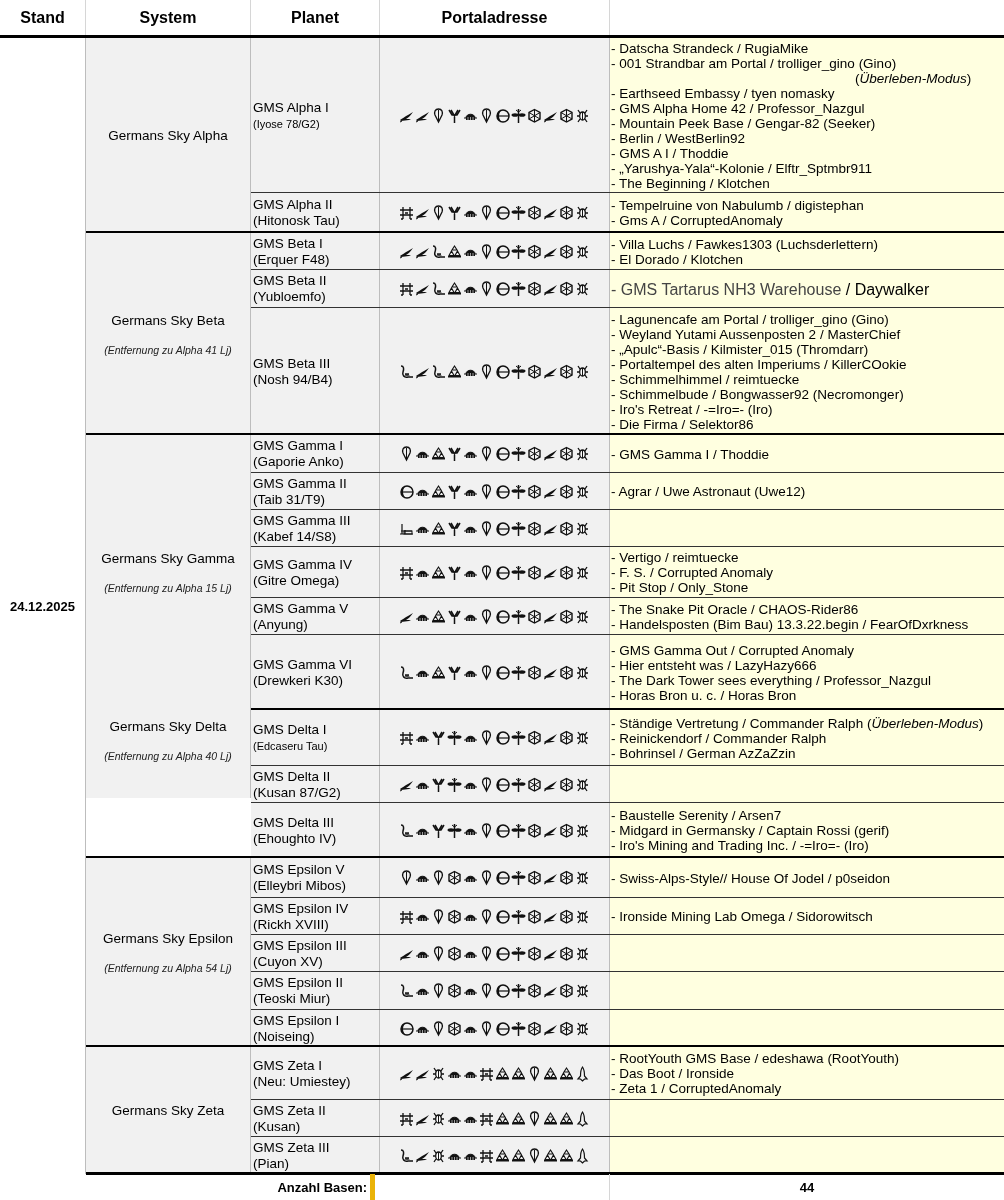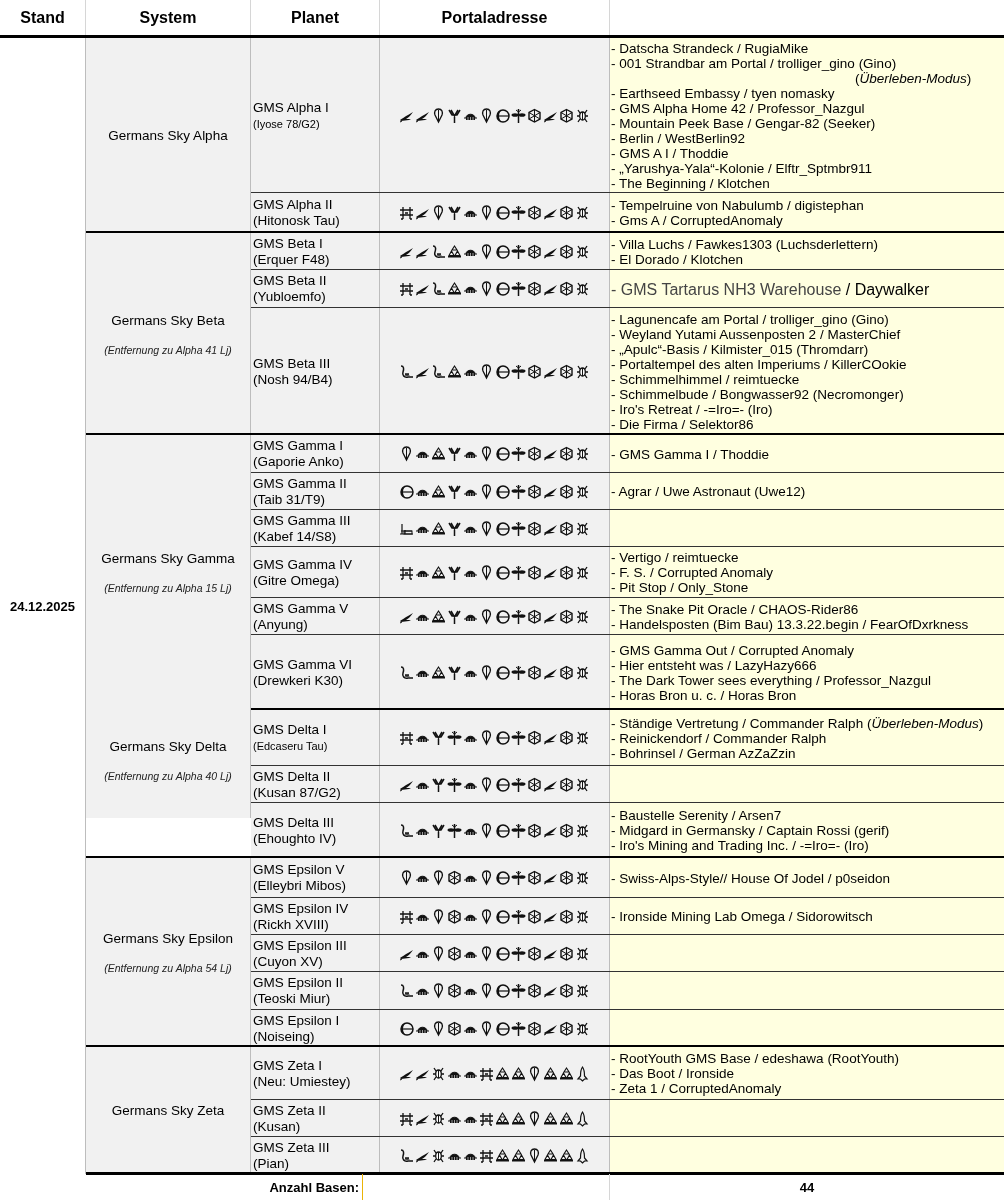--- a/index.html
+++ b/index.html
@@ -17,21 +17,21 @@
   .planet .sub.small { font-size:11px; }
   .portal { left:380px; width:230px; background:#f1f1f1; border-right:1px solid #bdbdbd; display:flex; align-items:center; justify-content:center; gap:1px; }
   .basis { left:610px; width:394px; background:#ffffe0; padding-left:1px; display:flex; flex-direction:column; justify-content:center; font-size:13.5px; line-height:15px; }
   .basis .line { white-space:nowrap; }
   .basis .line.indent { padding-left:244px; }
   .basis .big { font-size:16px; }
   .basis .grey { color:#444; }
   .rowline { position:absolute; left:251px; width:753px; height:2px; background:#333; }
   .glyph { width:15px; height:16px; display:inline-block; }
   .glyph svg { width:15px; height:16px; display:block; }
-  .footer-label { position:absolute; top:1174px; left:234px; width:129px; height:26px; display:flex; align-items:center; justify-content:flex-end; padding-right:3px; font-weight:bold; font-size:13px; box-sizing:border-box; border-right:1px solid #eab308; }
+  .footer-label { position:absolute; top:1174px; left:246px; width:129px; height:26px; display:flex; align-items:center; justify-content:flex-end; padding-right:3px; font-weight:bold; font-size:13px; box-sizing:border-box; border-right:5px solid #eab308; }
   .footer-blank { position:absolute; top:1174px; left:380px; width:230px; height:26px; border-right:1px solid #d6d6d6; box-sizing:border-box; }
   .footer-count { position:absolute; top:1174px; left:610px; width:394px; height:26px; display:flex; align-items:center; justify-content:center; font-weight:bold; font-size:13px; }
   .footer-left { position:absolute; top:1174px; left:0; width:251px; height:26px; }
 </style>
 </head>
 <body>
 
 <div class="sheet">
 
   <div class="hdr" style="left:0;width:86px;">Stand</div>
@@ -1058,21 +1058,21 @@
           </svg>
         </span>
       </div>
       <div class="cell basis" style="top: 635px; height: 75px;">
         <div class="line">- GMS Gamma Out / Corrupted Anomaly</div>
         <div class="line">- Hier entsteht was / LazyHazy666</div>
         <div class="line">- The Dark Tower sees everything / Professor_Nazgul</div>
         <div class="line">- Horas Bron u. c. / Horas Bron</div>
       </div>
       <div class="thick" style="left: 86px; width: 918px; top: 708px;"></div>
-      <div class="cell system" style="top: 702px; height: 116px;">
+      <div class="cell system" style="top: 682px; height: 116px;">
         <div class="name">Germans Sky Delta</div>
         <div class="dist">(Entfernung zu Alpha 40 Lj)</div>
       </div>
       <div class="cell planet" style="top: 710px; height: 56px;">
         <div>GMS Delta I</div>
         <div class="sub small">(Edcaseru Tau)</div>
       </div>
       <div class="cell portal" style="top: 710px; height: 56px;">
         <span class="glyph">
           <svg viewBox="0 0 15 16">

